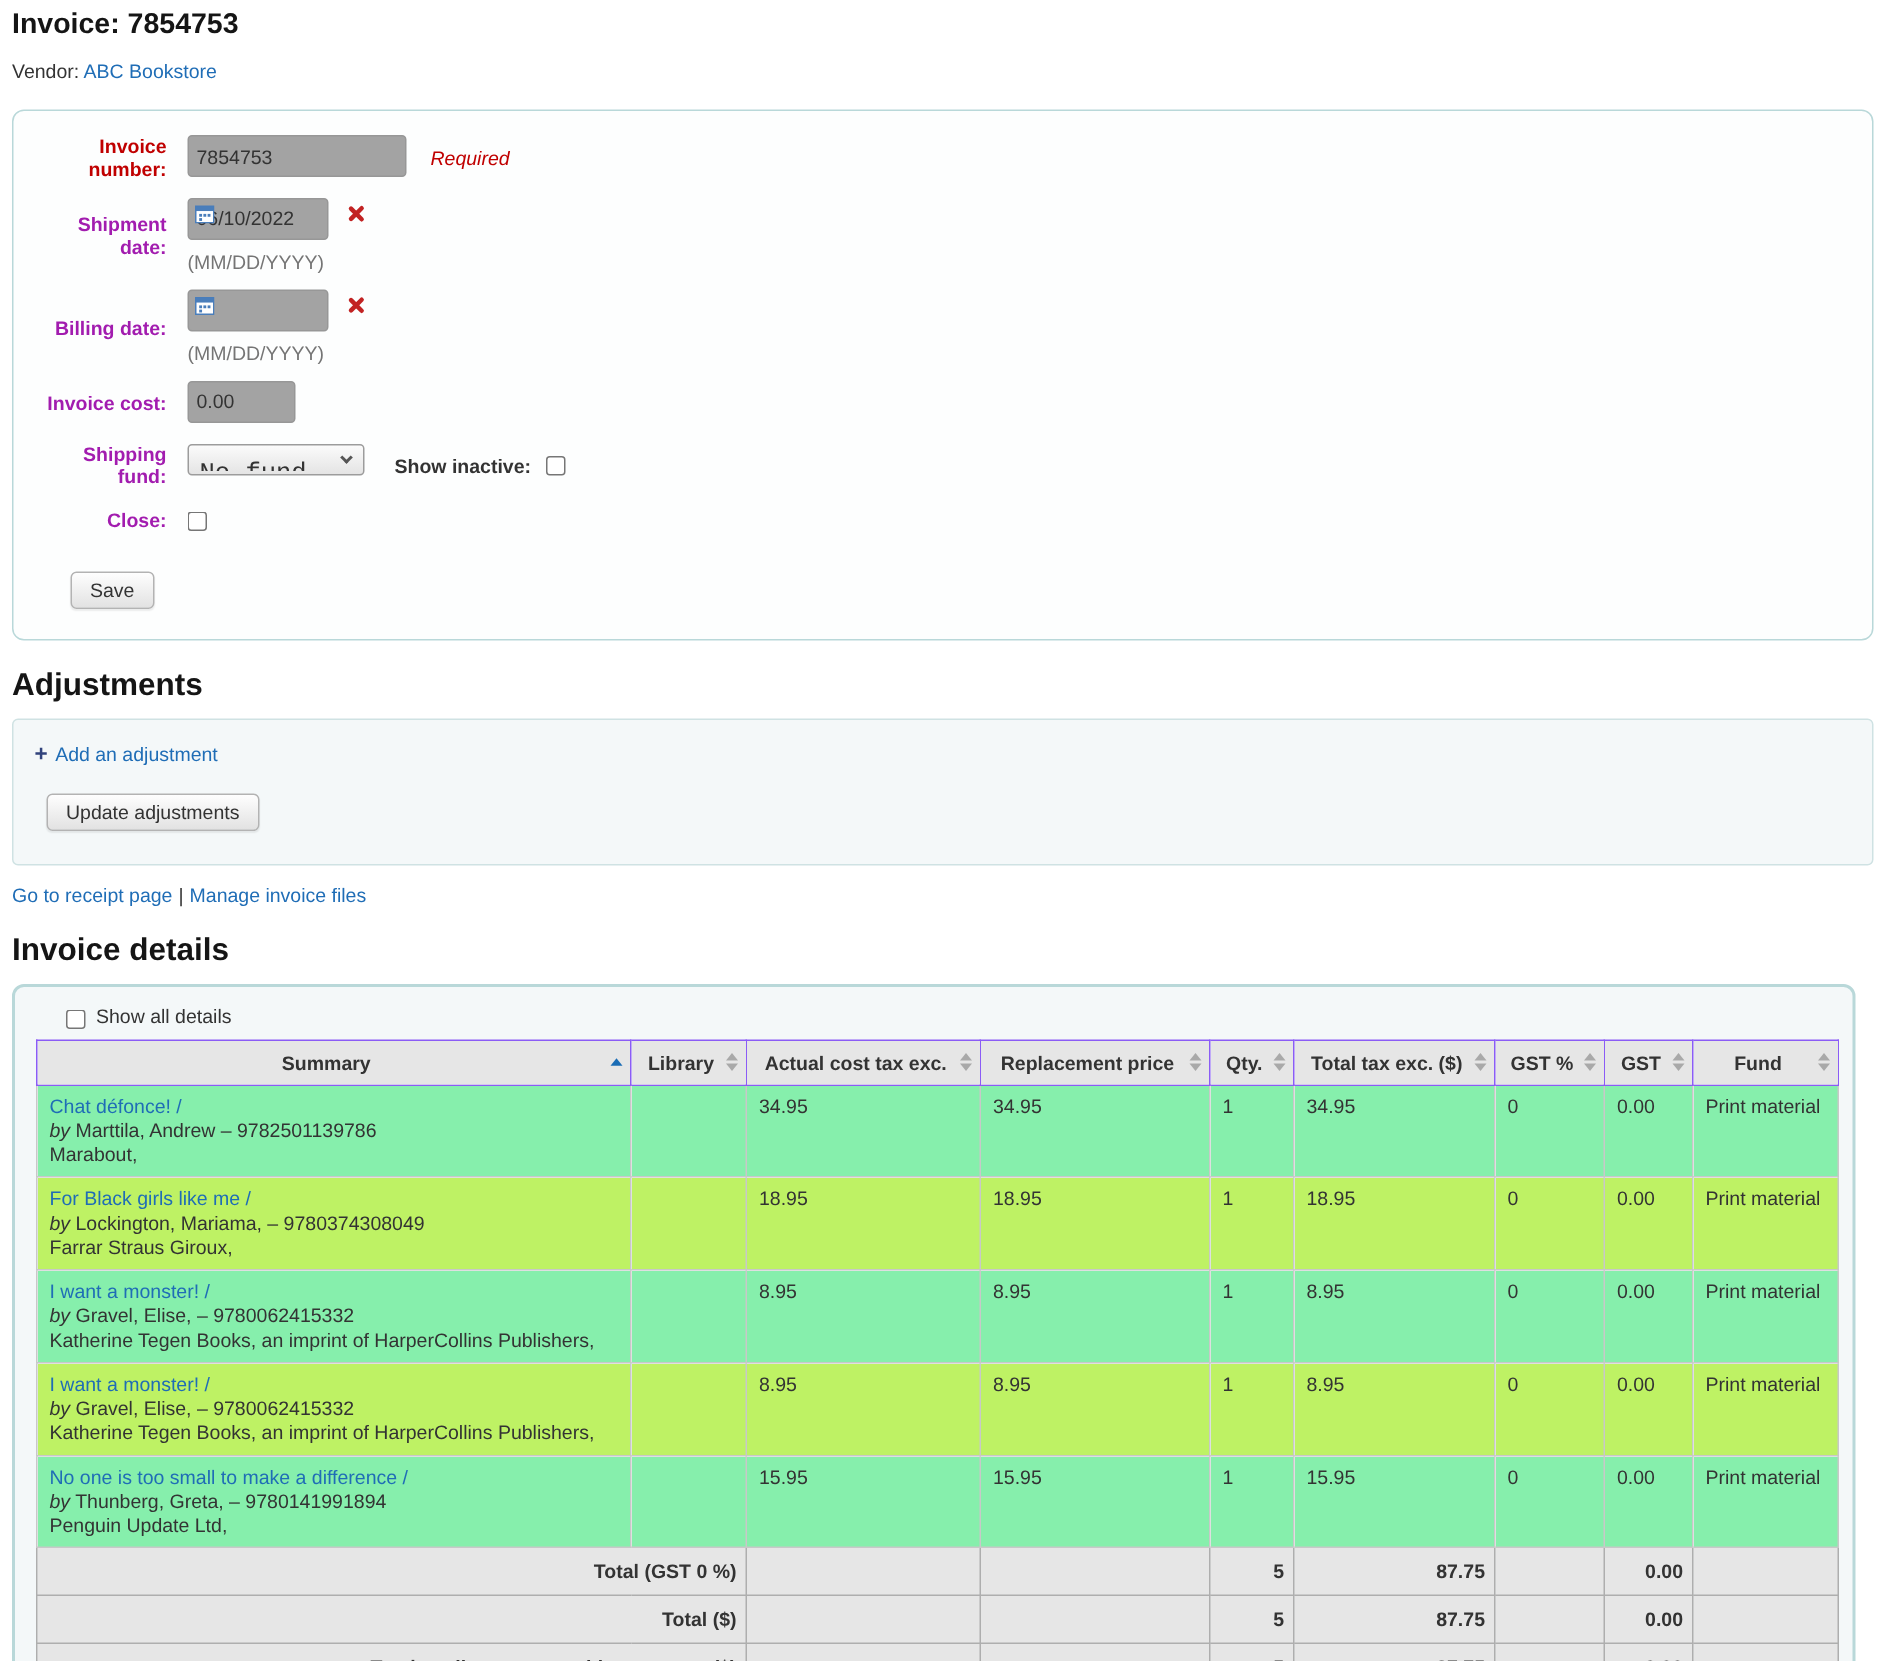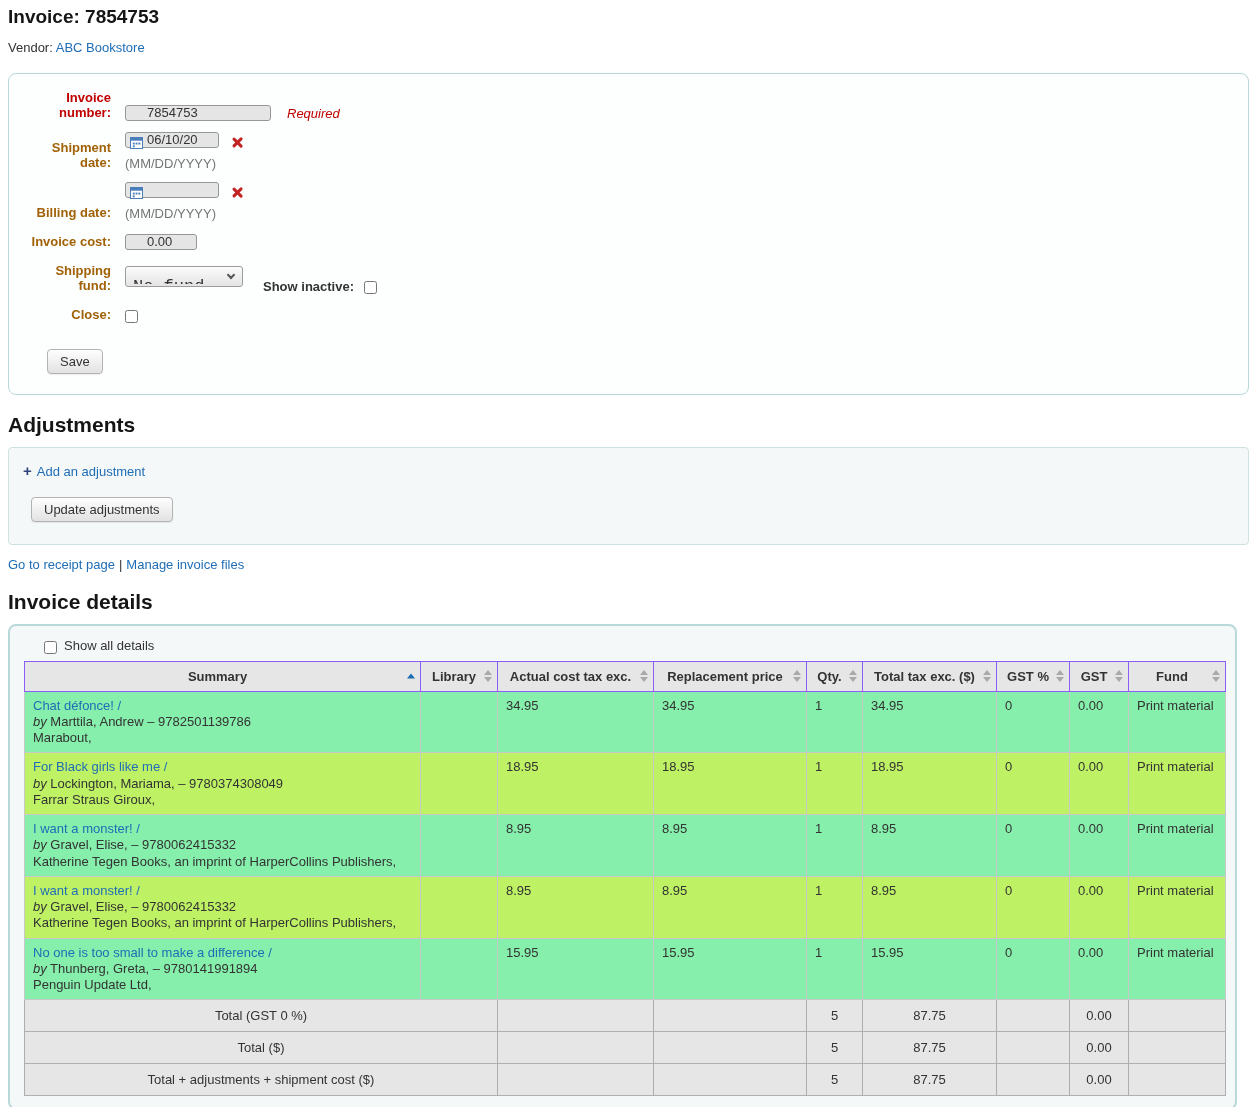--- a/index.html
+++ b/index.html
@@ -18,31 +18,31 @@
 
   
   fieldset.rows {
     border:1px solid #b9d8d9;
     border-radius:8px;
     background:#fdfefe;
     margin:0 0 6px 0;
     padding:14px 12px 16px 12px;
   }
   ol.form-rows { list-style:none; margin:0; padding:0; }
-  ol.form-rows li { display:flex; align-items:flex-end; margin:0 0 11px 0; }
+  ol.form-rows li { display:flex; align-items:center; margin:0 0 11px 0; }
   .flabel {
     display:inline-block; width:90px; min-width:90px;
-    text-align:right; font-weight:bold; color:#a16207;
+    text-align:right; font-weight:bold; color:#a21caf;
     padding-top:3px; margin-right:14px; line-height:1.15;
   }
   .flabel.required { color:#c00000; }
   input[type="text"] {
     font-family:inherit; font-size:13px; color:#333;
     border:1px solid #979797; border-radius:3px;
-    padding:2px 21px; height:16px; background:#e5e5e5;
+    padding:2px 5px; height:28px; background:#a3a3a3;
   }
   .inv-input { width:146px; }
   .cost-input { width:72px; }
   .required-note { color:#c00000; font-style:italic; margin-left:16px; padding-top:3px; }
   .date-wrap { position:relative; display:inline-block; }
   .date-input { width:94px; padding-left:23px; }
   .cal-icon { position:absolute; left:5px; top:4px; pointer-events:none; }
   .x-icon { display:inline-block; width:13px; height:13px; position:relative; margin-left:12px; margin-top:4px; cursor:pointer; }
   .x-icon::before, .x-icon::after {
     content:""; position:absolute; left:5px; top:0; width:3.4px; height:13px;
@@ -111,21 +111,21 @@
   table.details tbody td {
     border:1px solid #c8c8c8; vertical-align:top;
     padding:6px 8px; height:61px; line-height:1.25;
     overflow:hidden;
   }
   table.details tbody tr.odd  { background:#86efac; }
   table.details tbody tr.even { background:#bef264;padding-left:48px; }
   .summary-cell em { font-style:italic; }
   table.details tfoot th, table.details tfoot td {
     background:#e6e6e6; border:1px solid #aeaeae;
-    font-weight:normal; color:#333; text-align:center;
+    font-weight:bold; color:#333; text-align:right;
     padding:8px 6px; height:30px;
   }
 </style>
 </head>
 <body>
 
 <h1>Invoice: 7854753</h1>
 
 <p class="vendor-line">
   <span>Vendor:</span>

